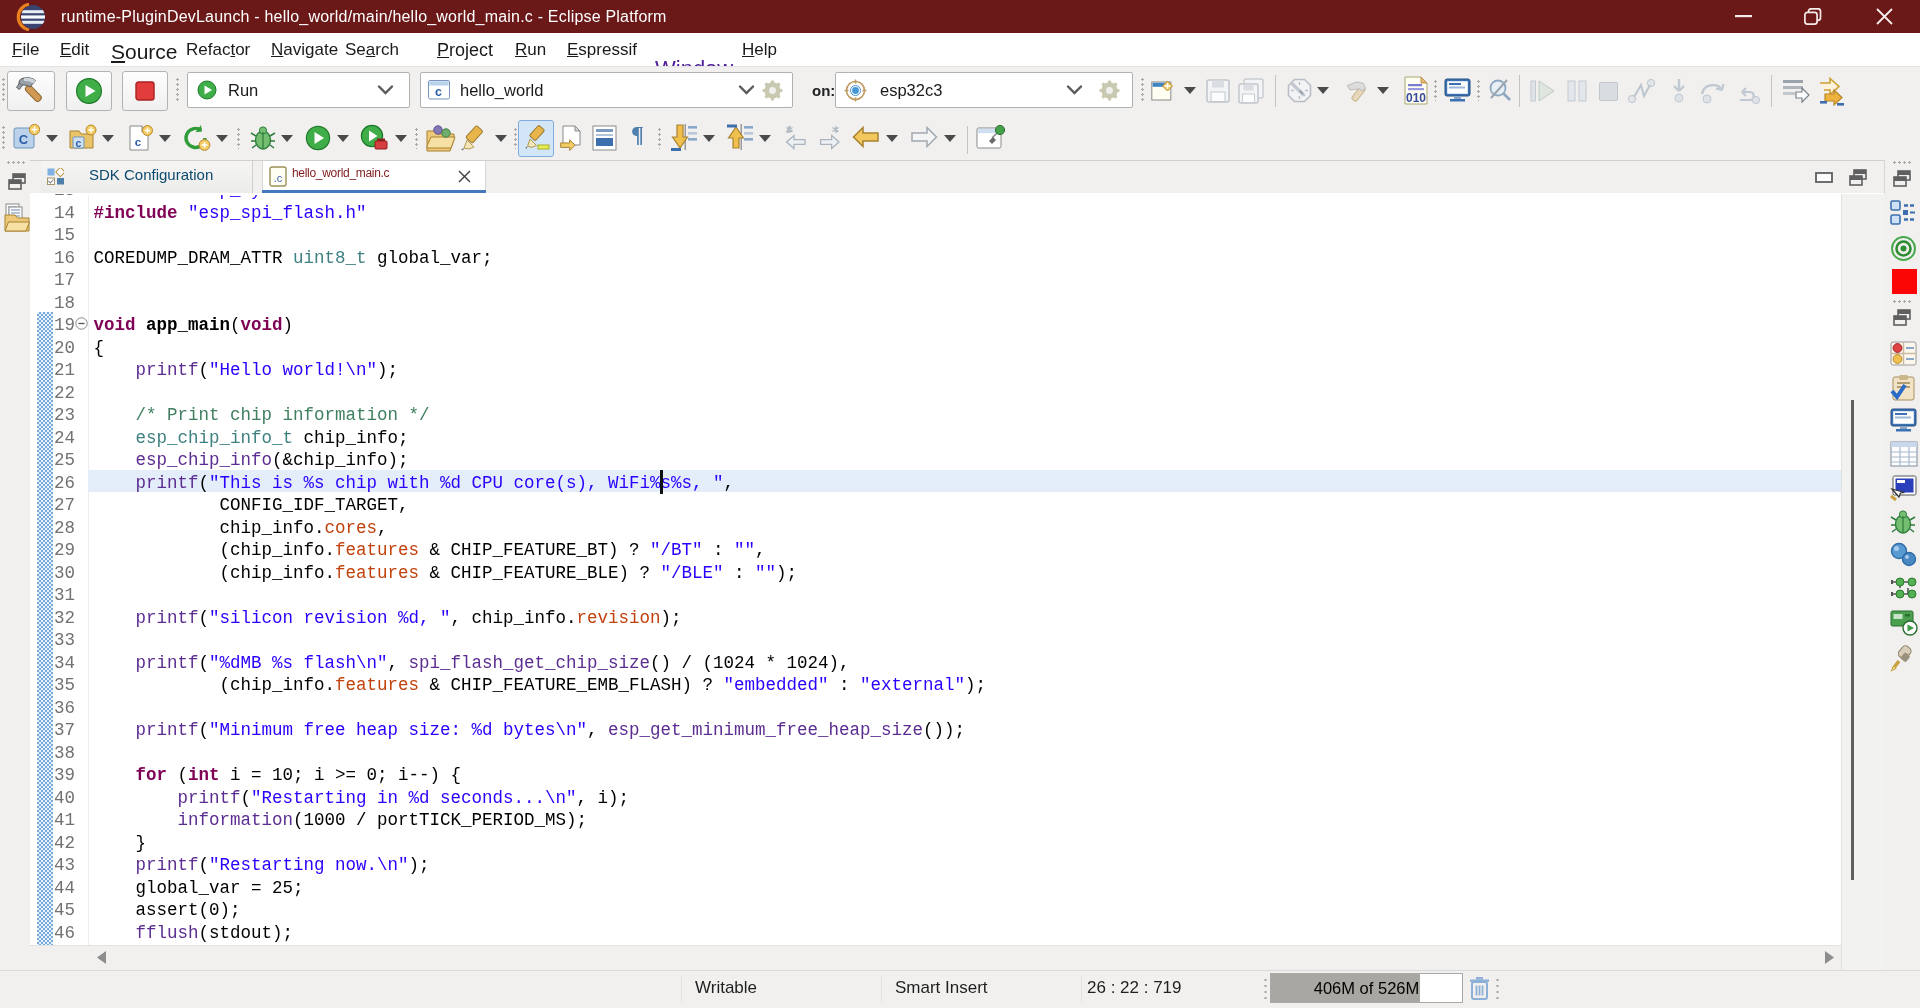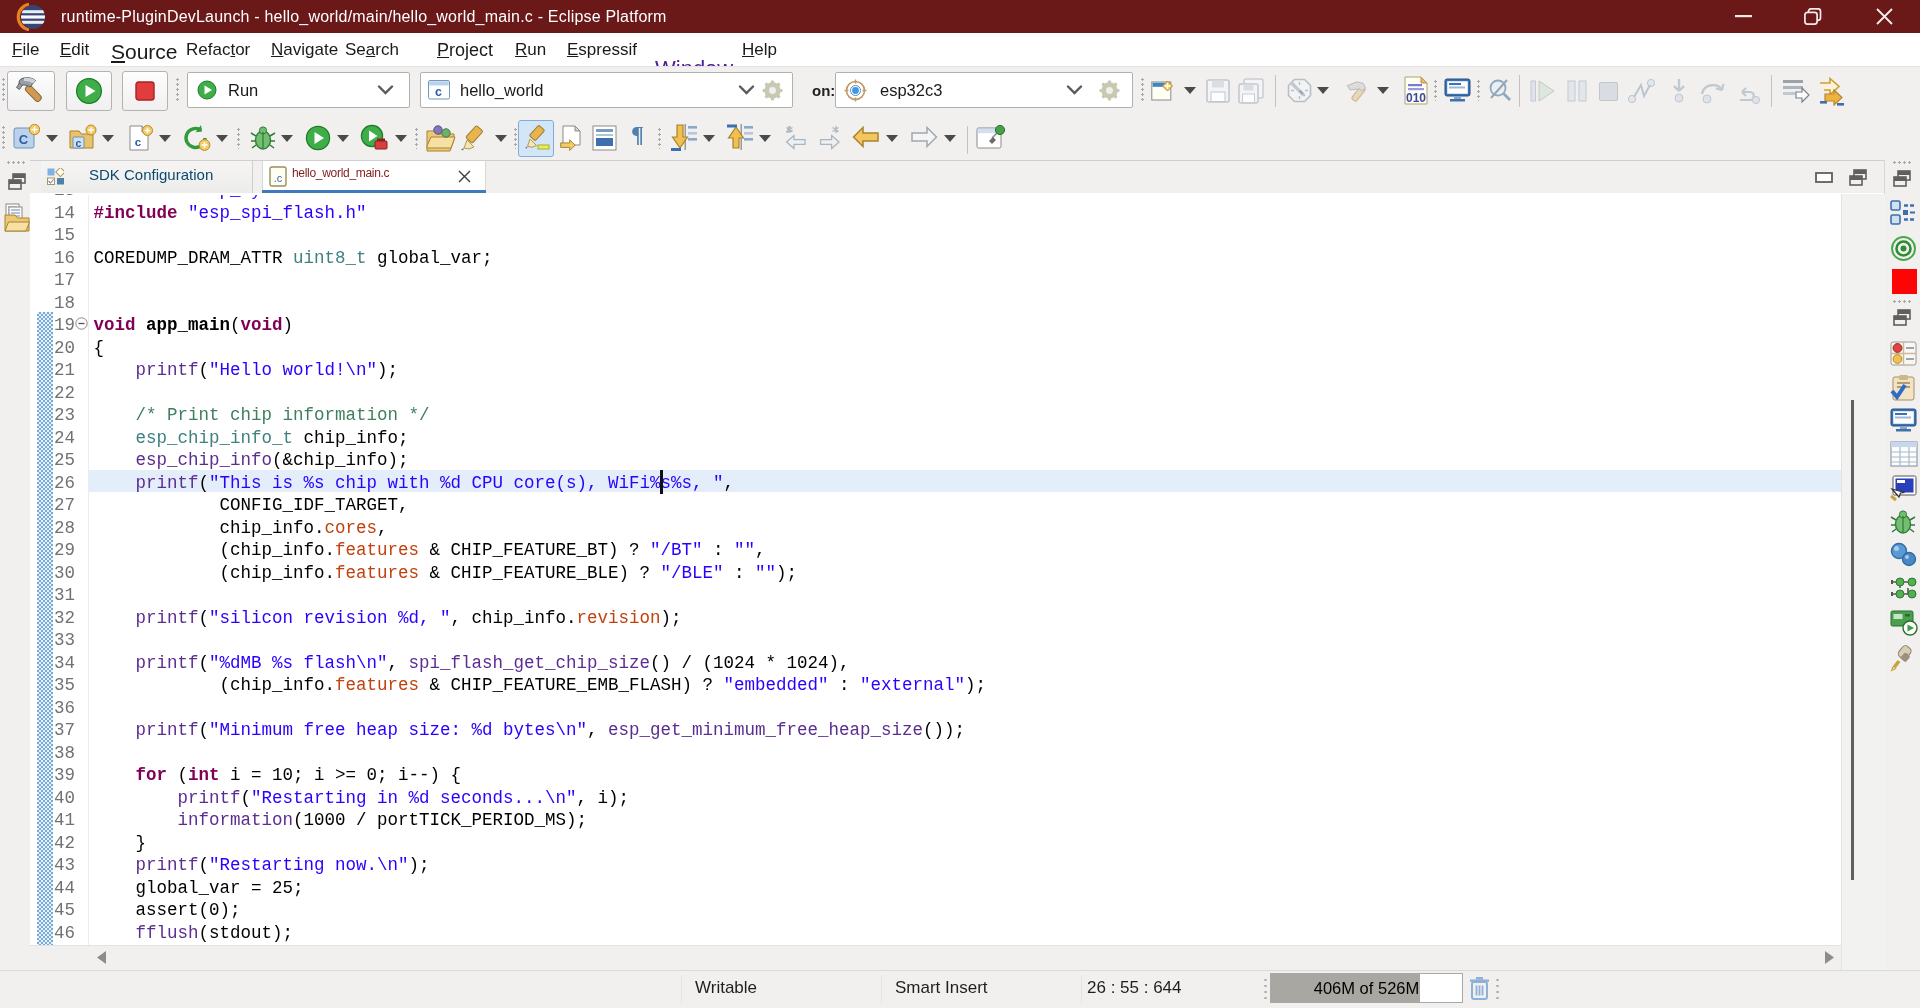--- a/index.html
+++ b/index.html
@@ -604,21 +604,21 @@
 <div class="abs" style="left:30px;top:945px;width:1811px;height:25px;background:#f1f0ef;border-top:1px solid #e2e2e2"></div>
 <svg class="abs" style="left:95px;top:950px" width="13" height="15" viewBox="0 0 13 15">
     <path d="M11 1 L2 7.5 L11 14 Z" fill="#8c8c8c"></path>
   </svg>
 <svg class="abs" style="left:1823px;top:950px" width="13" height="15" viewBox="0 0 13 15">
     <path d="M2 1 L11 7.5 L2 14 Z" fill="#8c8c8c"></path>
   </svg>
 <div class="abs" style="left:0;top:970px;width:1920px;height:38px;background:#f1f0ef;border-top:1px solid #dadada"></div>
 <div class="abs" style="left:695px;top:978px;font-size:17px;color:#1f1f1f">Writable</div>
 <div class="abs" style="left:895px;top:978px;font-size:17px;color:#1f1f1f">Smart Insert</div>
-<div class="abs" style="left:1087px;top:978px;font-size:17px;color:#1f1f1f">26 : 55 : 644</div>
+<div class="abs" style="left:1087px;top:978px;font-size:17px;color:#1f1f1f">26 : 22 : 719</div>
 <div class="abs" style="left:681px;top:975px;width:1px;height:28px;background:#e3e3e3"></div>
 <div class="abs" style="left:881px;top:975px;width:1px;height:28px;background:#e3e3e3"></div>
 <div class="abs" style="left:1081px;top:975px;width:1px;height:28px;background:#e3e3e3"></div>
 <div class="abs" style="left:1264px;top:977px;width:3px;height:24px;background-image:radial-gradient(circle,#a8a8a8 1px,transparent 1.3px);background-size:3px 6px"></div>
 <div class="abs" style="left:1270px;top:973px;width:193px;height:30px;background:#fff;border:1px solid #a8a8a8"></div>
 <div class="abs" style="left:1271px;top:974px;width:149px;height:28px;background:#a9a7a2"></div>
 <div class="abs" style="left:1270px;top:973px;width:193px;height:30px;text-align:center;font-size:16.5px;color:#000;line-height:30px">406M of 526M</div>
 <svg class="abs" style="left:1468px;top:976px" width="24" height="25" viewBox="0 0 24 25">
 <rect x="4" y="6" width="15" height="17" rx="2" fill="none" stroke="#8db0d8" stroke-width="2"></rect>
 <rect x="2" y="3.5" width="19" height="2.4" fill="#8db0d8"></rect>

